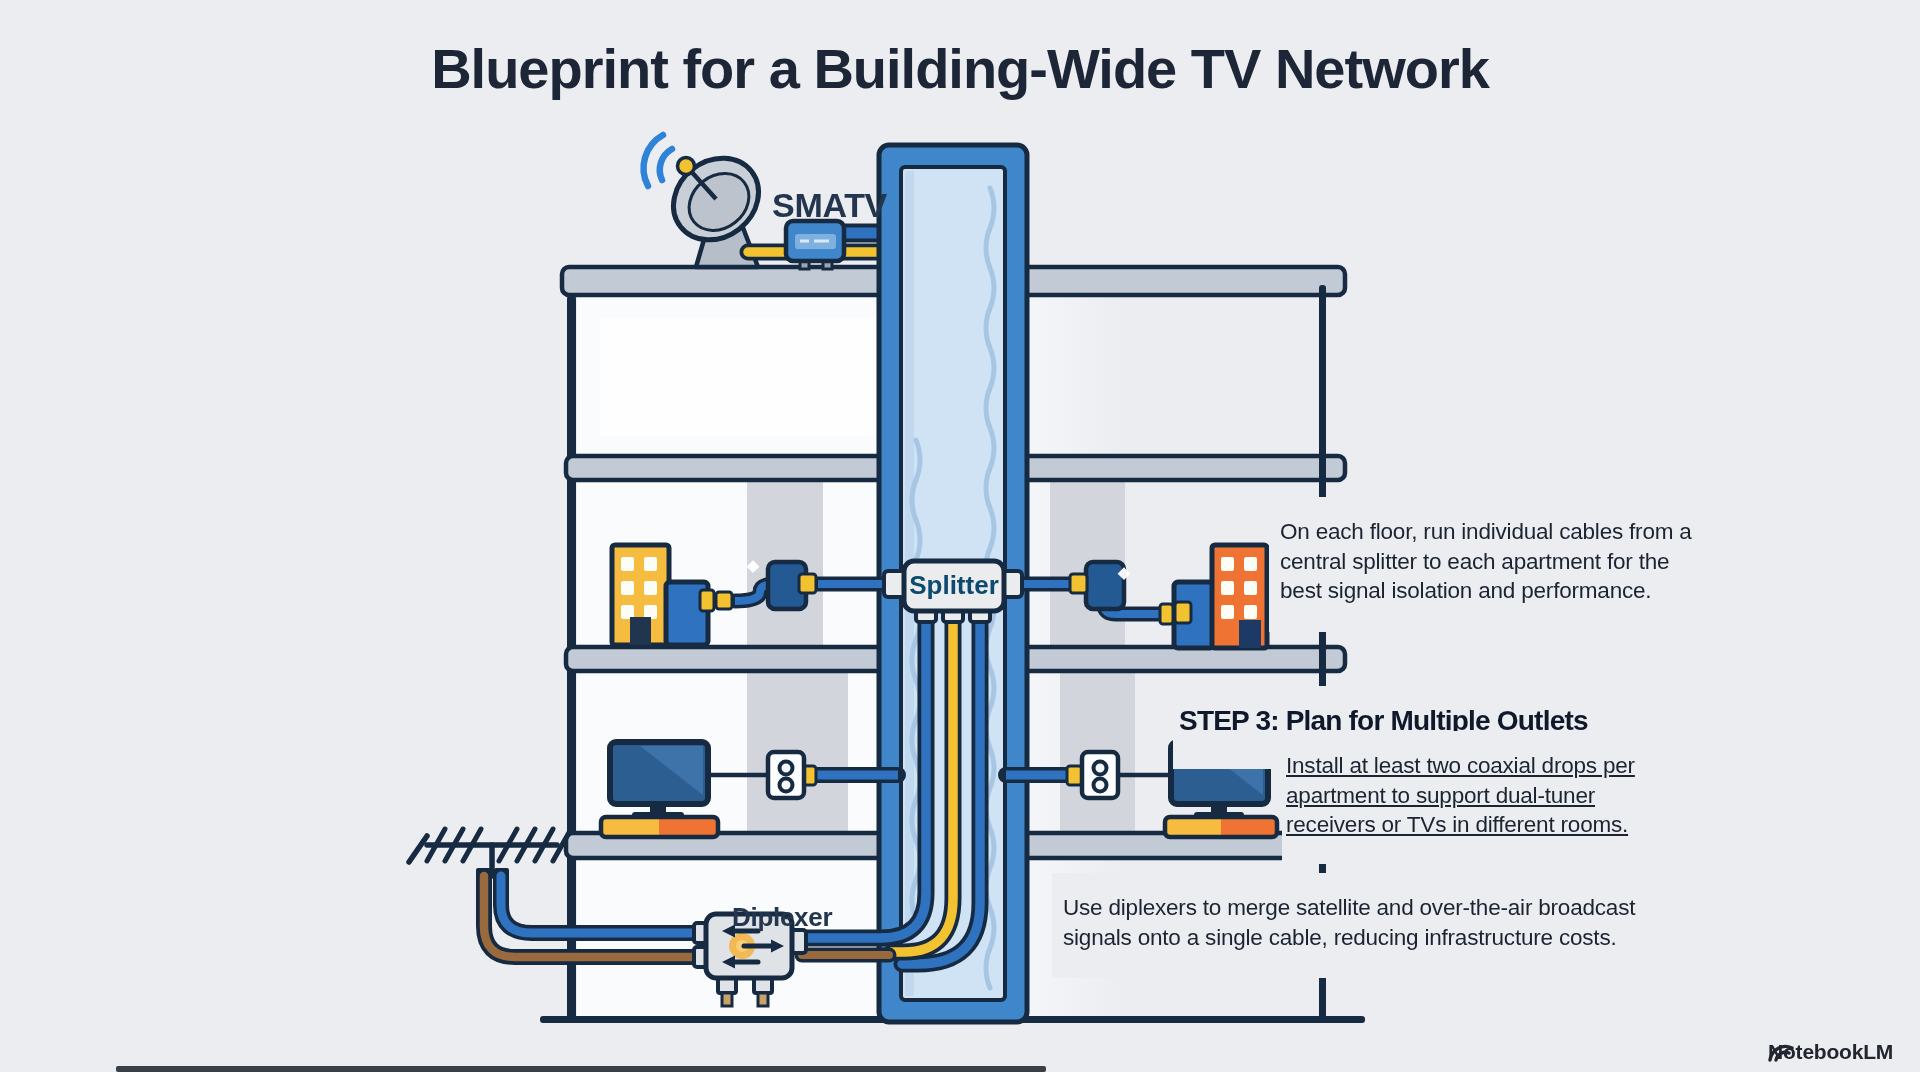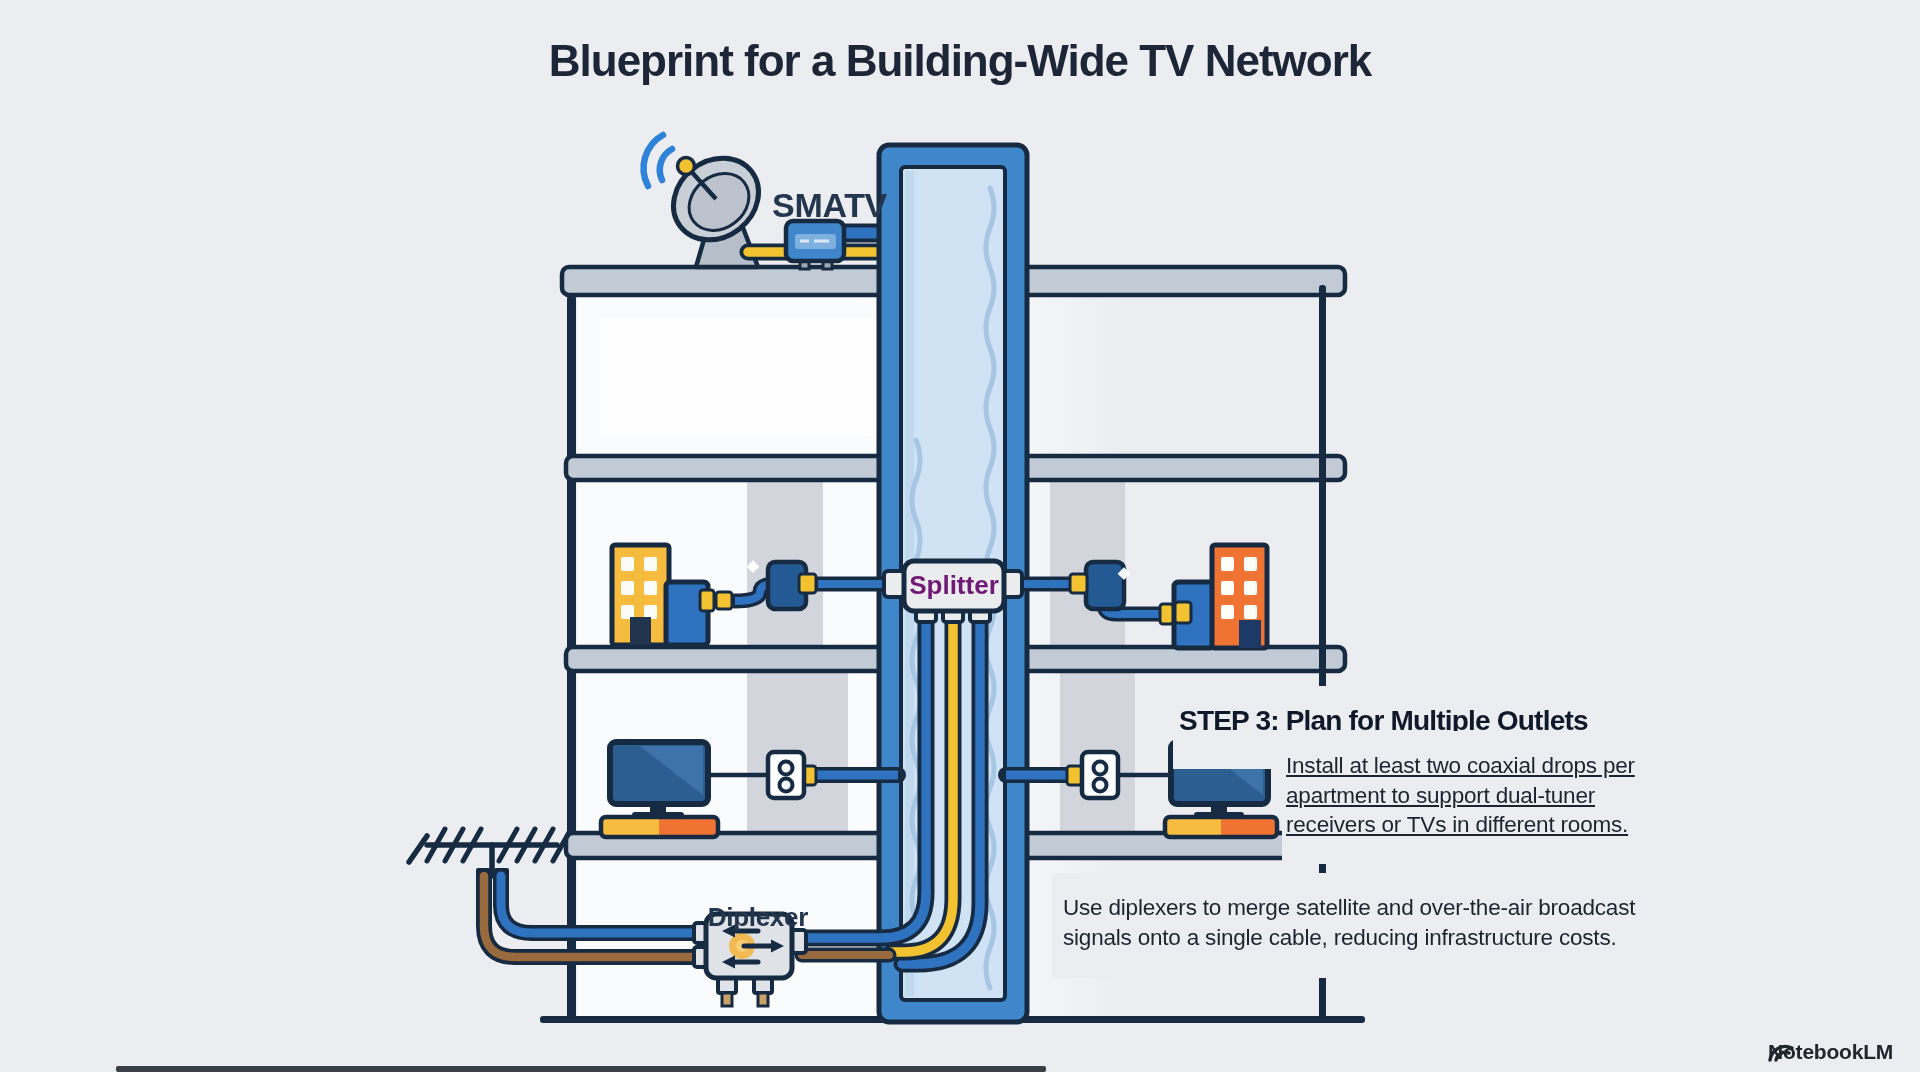--- a/index.html
+++ b/index.html
@@ -6,41 +6,41 @@
   body{
     width:1920px;height:1072px;overflow:hidden;position:relative;
     background:var(--background,#ecedf1);
     font-family:"Liberation Sans",sans-serif;
   }
   #stage{position:absolute;left:0;top:0;width:1920px;height:1072px;}
   svg{position:absolute;left:0;top:0;}
   .ovl{position:absolute;white-space:pre-line;}
   .title{
     left:0;right:0;top:36px;text-align:center;
-    font-size:44px;font-weight:800;letter-spacing:-1px;
+    font-size:56px;font-weight:800;letter-spacing:-1px;
     color:var(--title-color,#1d2636);
   }
   .diag-label{font-size:26px;font-weight:700;color:#24364e;letter-spacing:-0.3px;}
   .step{background:var(--background,#ecedf1);padding:2px 12px 8px 6px;}
   .step h2{
     margin:0 0 9px 0;font-size:28px;font-weight:800;letter-spacing:-0.8px;
     color:#10192a;line-height:1.1;
   }
   .step p{
     margin:0;padding-left:5px;font-size:22.5px;font-weight:400;letter-spacing:-0.2px;
     color:#1b2430;line-height:1.32;white-space:pre-line;
   }
   .s3b{background:var(--background,#ecedf1);padding:2px 10px 6px 4px;}
   .s3b p{margin:0;font-size:22.5px;color:#1b2430;line-height:1.32;letter-spacing:-0.2px;white-space:pre-line;text-decoration:underline;}
   .watermark{
     left:1768px;top:1040px;display:flex;align-items:center;gap:6px;
     font-size:21px;font-weight:700;color:#22262e;letter-spacing:-0.2px;
   }
-  .splitter-label{left:904px;top:570px;width:100px;text-align:center;font-size:26px;font-weight:700;color:#701a75;}
-  .diplexer-label{left:692px;top:884px;width:116px;text-align:right;}
+  .splitter-label{left:904px;top:570px;width:100px;text-align:center;font-size:26px;font-weight:700;color:#0c4a6e;}
+  .diplexer-label{left:732px;top:884px;width:116px;text-align:left;}
   .smatv-label{left:772px;top:186px;font-size:34px;}
 </style>
 </head>
 <body>
 
 <div id="stage">
 
 <svg width="1920" height="1072" viewBox="0 0 1920 1072">
   <defs>
     <linearGradient id="roomFade" x1="0" y1="0" x2="1" y2="0">
@@ -265,20 +265,23 @@
 <div class="ovl title">Blueprint for a Building-Wide TV Network</div>
 
 <div class="ovl diag-label smatv-label">SMATV</div>
 <div class="ovl splitter-label">Splitter</div>
 <div class="ovl diplexer-label">
   <span class="diag-label">Diplexer</span>
 </div>
 
 
 <div class="ovl step" style="left:1269px;top:497px;">
+  <p>On each floor, run individual cables from a
+central splitter to each apartment for the
+best signal isolation and performance.</p>
 </div>
 
 <div class="ovl step" style="left:1173px;top:686px;padding-bottom:2px;">
   <h2 style="margin-bottom:12px;">STEP 3: Plan for Multiple Outlets</h2>
 </div>
 <div class="ovl s3b" style="left:1282px;top:731px;">
   <p>Install at least two coaxial drops per
 apartment to support dual-tuner
 receivers or TVs in different rooms.</p>
 </div>

